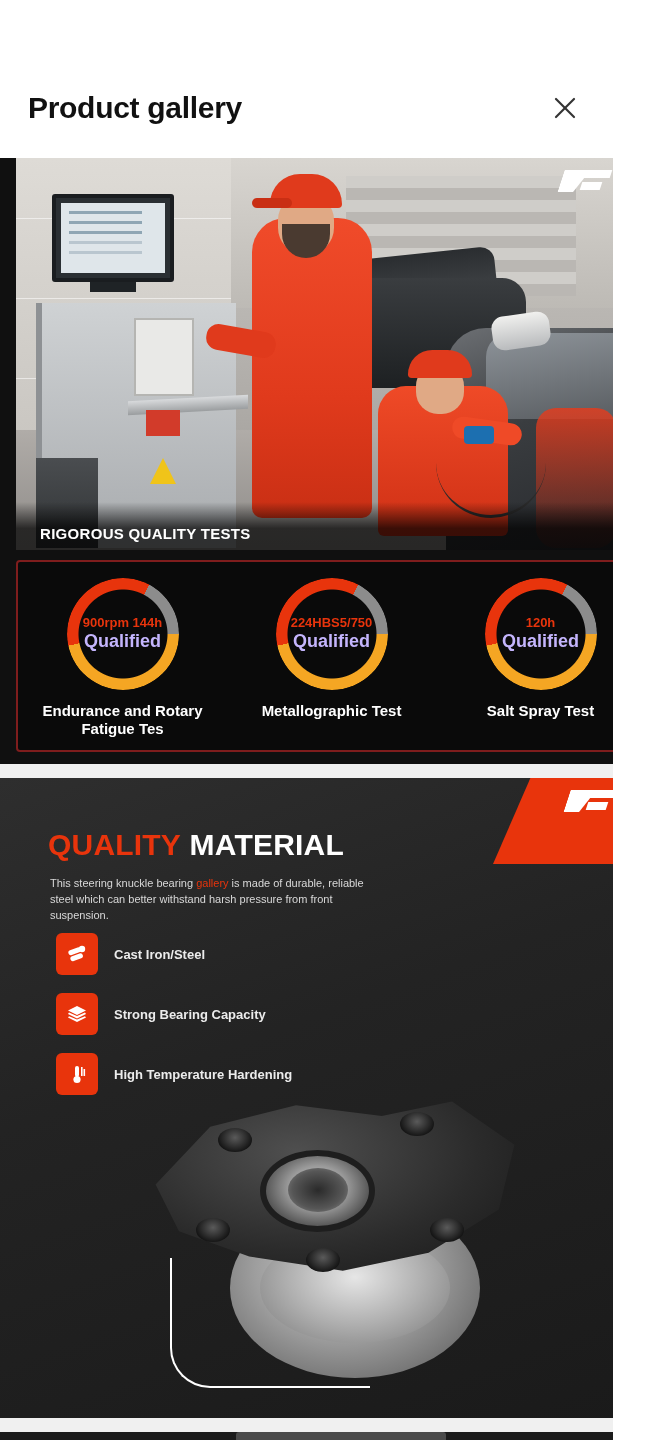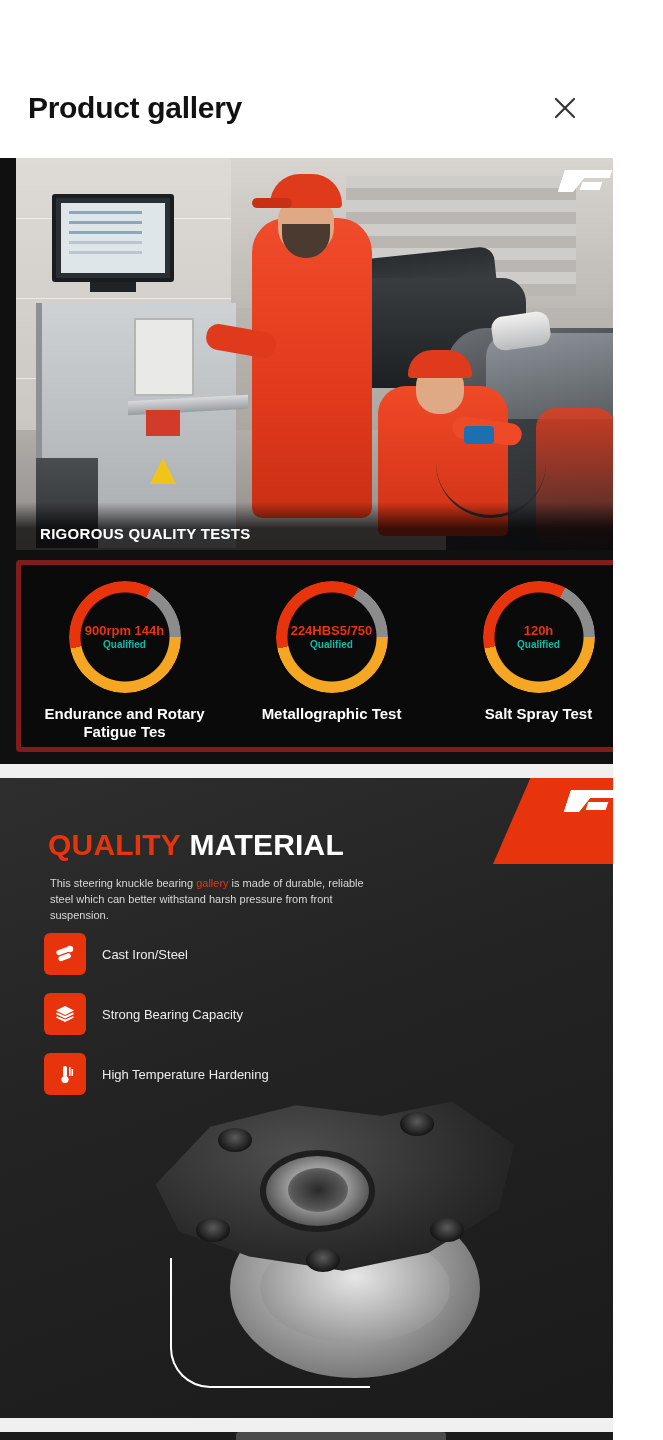--- a/index.html
+++ b/index.html
@@ -241,21 +241,21 @@
   }
   .photo-caption span {
     color: #ffffff; font-size: 15px; font-weight: bold; letter-spacing: .3px;
   }
 
   .tests-panel {
     position: relative;
     margin-top: 10px;
     height: 192px;
     background: #0a0a0a;
-    border: 5px solid #7f1d1d;
+    border: 2px solid #7f1d1d;
     border-radius: 4px;
     display: flex;
   }
   .test-item {
     flex: 1;
     display: flex;
     flex-direction: column;
     align-items: center;
     justify-content: flex-start;
     padding-top: 16px;
@@ -271,21 +271,21 @@
     background: conic-gradient(from 200deg, #f5a623 0deg 58deg, #e8340c 58deg 188deg, #8c8c8c 188deg 250deg, #f5a623 250deg 360deg);
     -webkit-mask: radial-gradient(circle, transparent 44px, #000 45px);
     mask: radial-gradient(circle, transparent 44px, #000 45px);
   }
   .ring-label {
     position: relative;
     text-align: center;
     line-height: 1.15;
   }
   .ring-value { color: #e8340c; font-size: 13px; font-weight: bold; }
-  .ring-status { color: #14b8a6; font-size: 10px; font-weight: bold; }
+  .ring-status { color: #c4b5fd; font-size: 18px; font-weight: bold; }
   .test-name {
     margin-top: 12px;
     color: #ffffff;
     font-size: 15px;
     font-weight: bold;
     text-align: center;
     line-height: 1.2;
     max-width: 180px;
   }
 
@@ -307,21 +307,21 @@
     font-size: 30px; font-weight: bold; letter-spacing: .2px;
   }
   .mat-title .t-red { color: #e8340c; }
   .mat-title .t-white { color: #ffffff; }
   .mat-desc {
     position: absolute; left: 50px; top: 98px; width: 330px;
     color: #d8d8d8; font-size: 11px; line-height: 1.45;
   }
   .mat-desc .hl { color: #e8340c; }
   .feat-list {
-    position: absolute; left: 44px; top: 155px;
+    position: absolute; left: 56px; top: 155px; font-weight: bold;
   }
   .feat-row {
     display: flex; align-items: center; margin-bottom: 18px;
   }
   .feat-icon {
     width: 42px; height: 42px; background: #e8340c; border-radius: 6px;
     display: flex; align-items: center; justify-content: center;
   }
   .feat-text {
     margin-left: 16px; color: #ececec; font-size: 13px;

